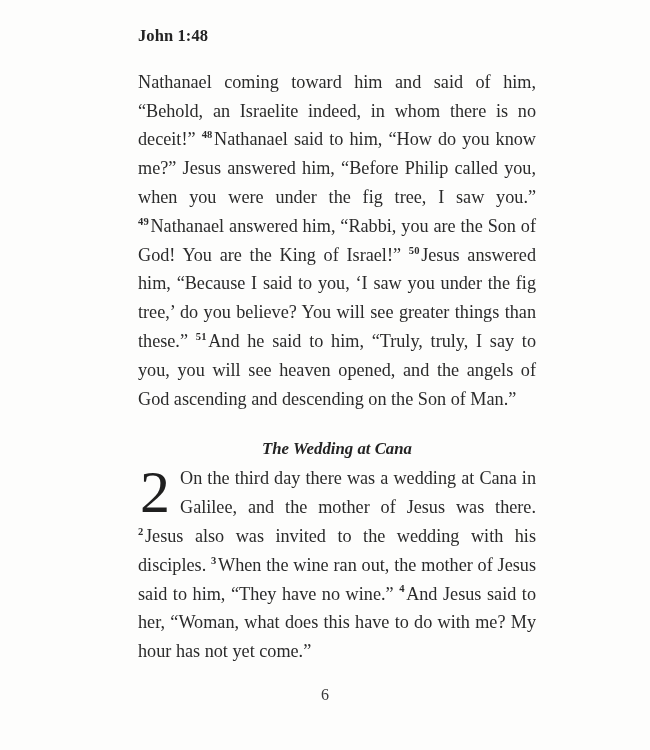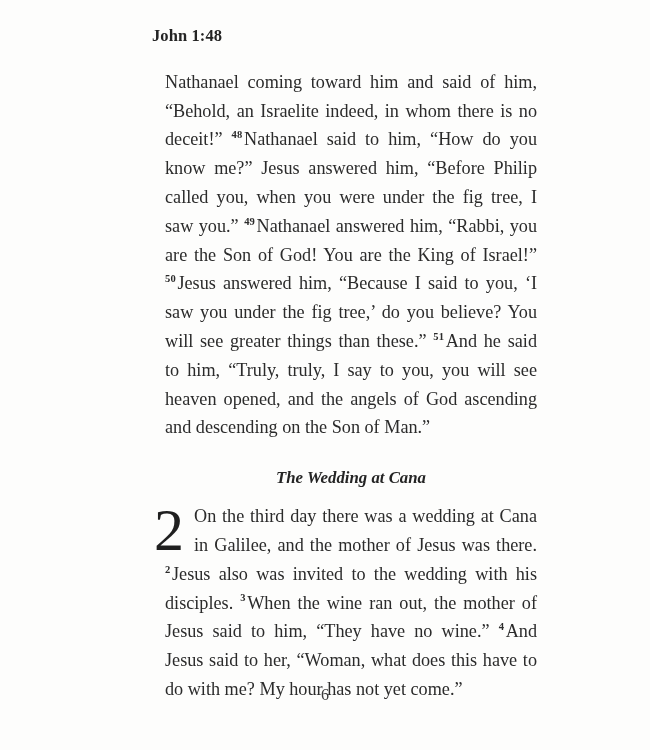--- a/index.html
+++ b/index.html
@@ -18,40 +18,40 @@
   .page {
     position: relative;
     width: 650px;
     height: 750px;
     box-sizing: border-box;
     background: #fdfdfc;
   }
 
   .text-column {
     position: absolute;
-    left: 152px;
+    left: 138px;
     top: 26px;
     width: 398px;
   }
 
   .running-head {
     font-size: 16.5px;
     font-weight: bold;
     letter-spacing: 0.1px;
     color: #242424;
     margin: 0 0 22px 0;
     line-height: 1.2;
   }
 
   .body-text {
     font-size: 18.2px;
     line-height: 28.8px;
     text-align: justify;
     text-justify: inter-word;
-    margin: 13px;
+    margin: 0;
     color: #2b2b2b;
     -webkit-font-smoothing: antialiased;
   }
 
   .body-text.first {
     text-align: justify;
   }
 
   .verse {
     font-size: 0.58em;

